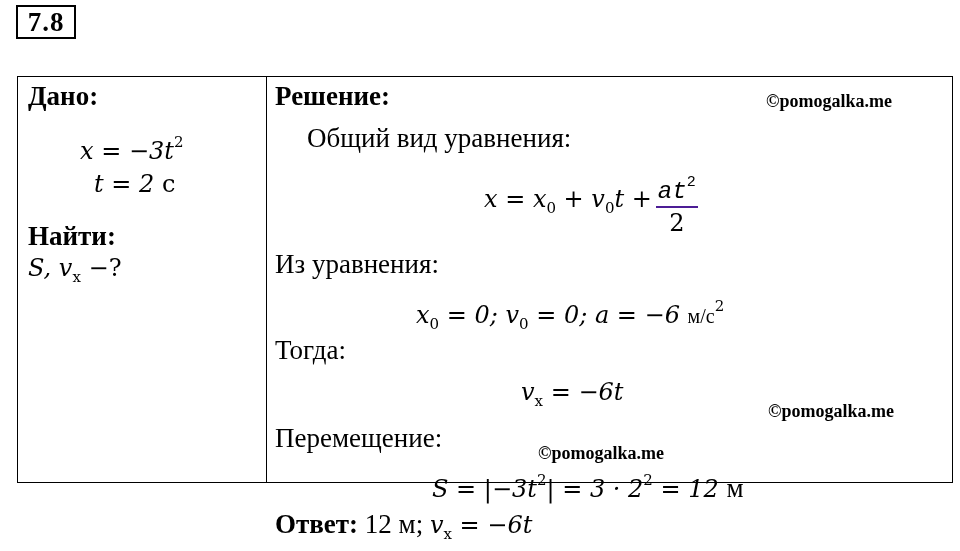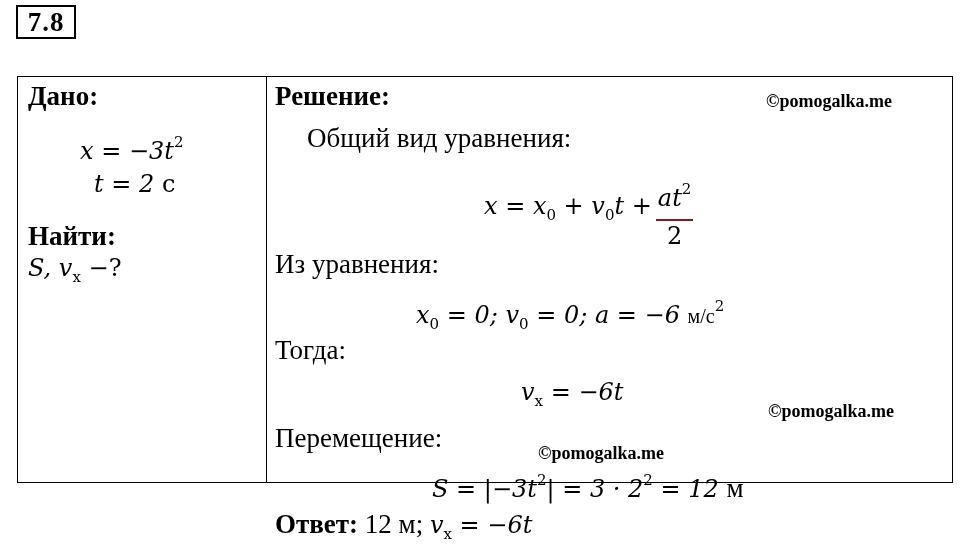--- a/index.html
+++ b/index.html
@@ -8,21 +8,21 @@
   .table { position:absolute; left:17px; top:76px; width:936px; height:407px; border:1px solid #000; box-sizing:border-box;padding-left:36px; }
   .divider { position:absolute; left:248px; top:0; bottom:0; width:1px; background:#000; }
   .txt { position:absolute; white-space:nowrap; font-size:27px; line-height:30px; }
   .bold { font-weight:bold; }
   .math { font-family:"DejaVu Serif", serif; font-style:italic; font-size:24px; }
   .up { font-style:normal; }
   sub { font-size:15px; vertical-align:-6px; font-style:normal; }
   sup { font-size:15px; vertical-align:12px; font-style:normal; }
   .wm { position:absolute; font-family:Liberation Serif, serif; font-weight:bold; font-size:18px; white-space:nowrap; }
   .frac { display:inline-block; vertical-align:middle; text-align:center; margin-left:4px; }
-  .frac .n { display:block; border-bottom:2px solid #7f1d1d; padding:0 2px; line-height:41px; }
+  .frac .n { display:block; border-bottom:2px solid #4c1d95; padding:0 2px; line-height:28px;font-family:Liberation Mono, monospace; }
   .frac .d { display:block; line-height:30px; font-style:normal; }
 </style>
 </head>
 <body>
 
 <div class="num-box">7.8</div>
 
 <div class="table">
   <div class="divider"></div>
 

